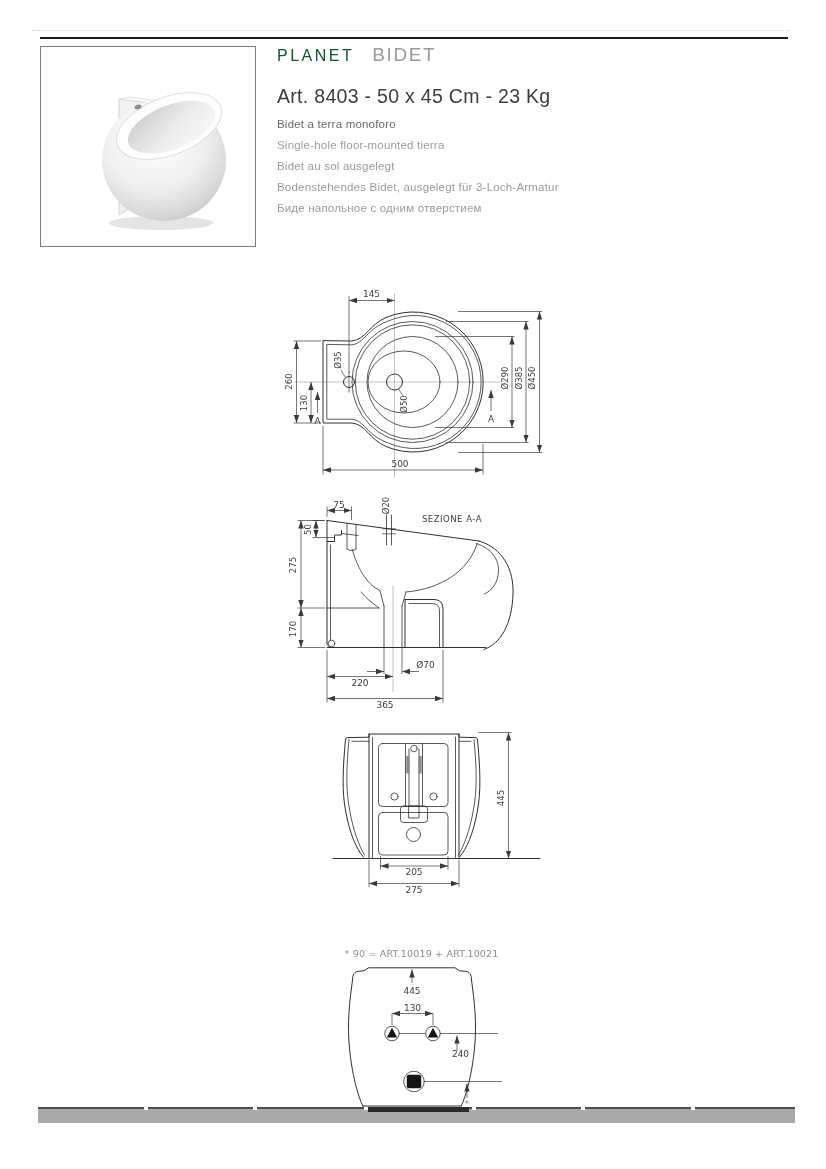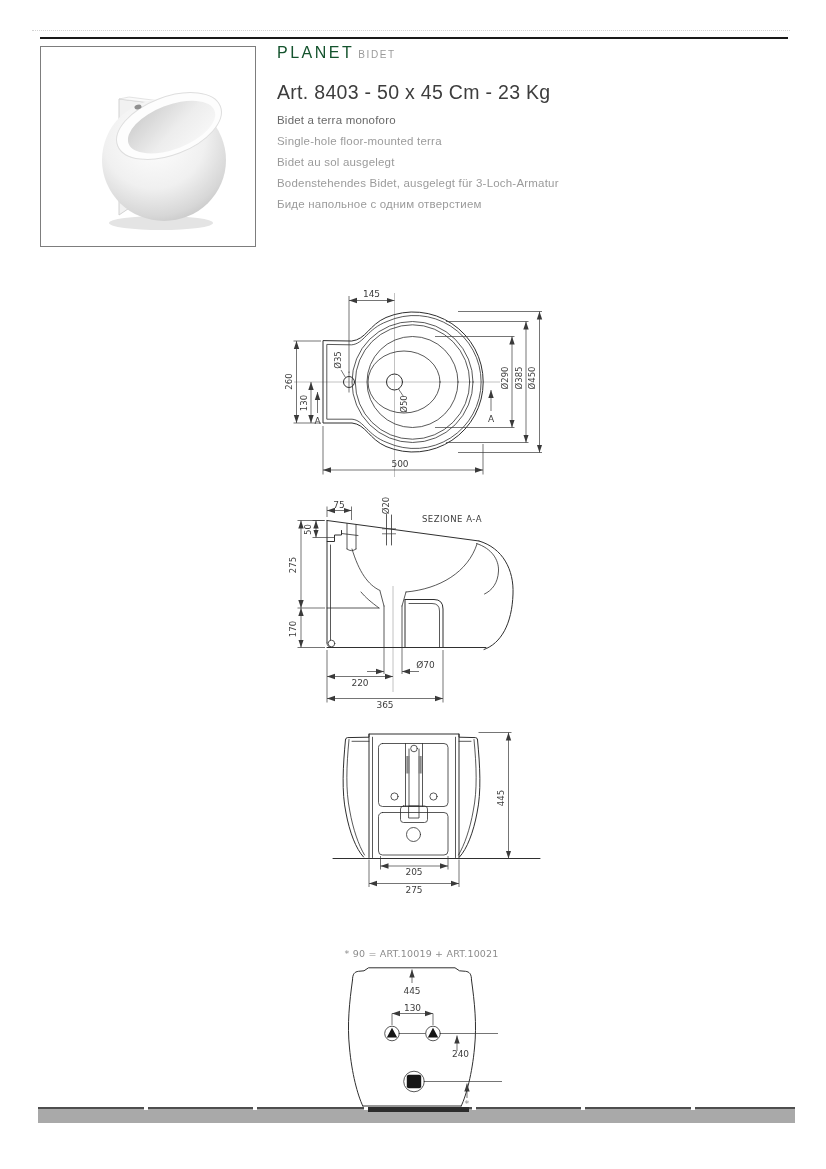--- a/index.html
+++ b/index.html
@@ -4,21 +4,21 @@
 <style>
   html,body{margin:0;padding:0;background:#e9e9e9;}
   .page{position:relative;width:826px;height:1169px;background:#ffffff;overflow:hidden;
         font-family:"Liberation Sans","DejaVu Sans",sans-serif;}
   .topdotted{position:absolute;left:32px;top:30px;width:758px;border-top:1px dotted #d4d4d4;}
   .toprule{position:absolute;left:40px;top:37px;width:748px;height:2.2px;background:#1a1a1a;}
   .photobox{position:absolute;left:40px;top:46px;width:214px;height:199px;border:1px solid #7d7d7d;background:#fff;}
   .header{position:absolute;left:277px;top:44px;width:480px;}
   .title-row{white-space:nowrap;}
   .prod-name{font-size:16px;color:#14532d;letter-spacing:2.5px;font-weight:400;}
-  .prod-type{font-size:10px;color:#9a9a9a;letter-spacing:1.6px;margin-left:4px;}
+  .prod-type{font-size:19px;color:#9a9a9a;letter-spacing:1.6px;margin-left:18px;}
   .art-line{font-size:19.5px;color:#3d3d3d;letter-spacing:0.3px;margin-top:19px;}
   .desc{margin-top:6px;}
   .desc div{font-size:11.5px;line-height:21px;color:#9b9b9b;letter-spacing:0.2px;}
   .desc div.first{color:#686868;}
   .drawing{position:absolute;}
   .ol{fill:none;stroke:#2f2f2f;stroke-width:1;stroke-linejoin:round;stroke-linecap:round;}
   .ol2{fill:none;stroke:#2f2f2f;stroke-width:0.8;stroke-linejoin:round;stroke-linecap:round;}
   .dl{fill:none;stroke:#3a3a3a;stroke-width:0.7;}
   .cl{fill:none;stroke:#8f8f8f;stroke-width:0.55;}
   .dt{font-family:"DejaVu Sans",sans-serif;font-size:9px;fill:#3d3d3d;}
@@ -65,21 +65,21 @@
     </svg>
   </div>
 
   <div class="header">
     <div class="title-row">
       <span class="prod-name">PLANET</span><span class="prod-type">BIDET</span>
     </div>
     <div class="art-line">Art. 8403 - 50 x 45 Cm - 23 Kg</div>
     <div class="desc">
       <div class="first">Bidet a terra monoforo</div>
-      <div>Single-hole floor-mounted terra</div>
+      <div>Single-hole floor-mounted tierra</div>
       <div>Bidet au sol ausgelegt</div>
       <div>Bodenstehendes Bidet, ausgelegt für 3-Loch-Armatur</div>
       <div>Биде напольное с одним отверстием</div>
     </div>
   </div>
 
   <svg class="drawing" style="left:283px;top:278px" width="277" height="202" viewBox="283 278 277 202">
     <defs>
       <marker id="pE" markerWidth="9" markerHeight="7" refX="8" refY="3.5" orient="auto" markerUnits="userSpaceOnUse">
           <path d="M0,0.8 L8,3.5 L0,6.2 Z" fill="#3a3a3a"></path>

